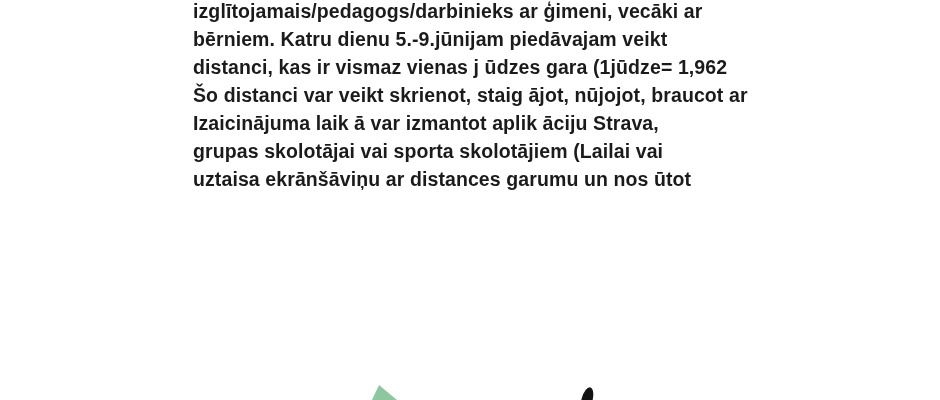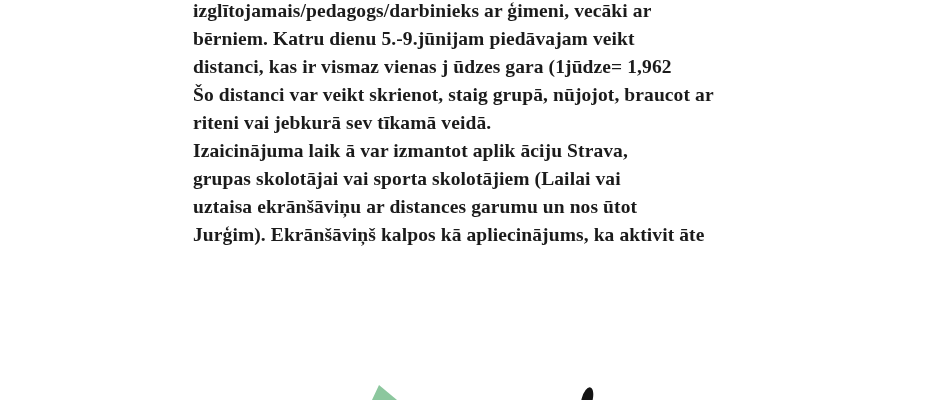--- a/index.html
+++ b/index.html
@@ -3,21 +3,21 @@
 <meta charset="utf-8">
 <style>
   * { margin: 0; padding: 0; box-sizing: border-box; }
   html, body { background: #ffffff; }
   .canvas {
     position: relative;
     width: 940px;
     height: 400px;
     background: #ffffff;
     overflow: hidden;
-    font-family: Liberation Serif, serif;
+    font-family: Liberation Sans, sans-serif;
     padding-left: 24px;
   }
   .textblock {
     position: absolute;
     left: 193px;
     top: -3px;
     width: 720px;
     color: #1b1b1b;
     font-size: 19.5px;
     font-weight: bold;
@@ -45,26 +45,24 @@
 </style>
 </head>
 <body>
 
 <div class="canvas">
 
   <div class="textblock">
     <div class="line">izglītojamais/pedagogs/darbinieks ar ģimeni, vecāki ar</div>
     <div class="line">bērniem. Katru dienu 5.-9.jūnijam piedāvajam veikt</div>
     <div class="line">distanci, kas ir vismaz vienas j ūdzes gara (1jūdze= 1,962</div>
-    <div class="line">Šo distanci var veikt skrienot, staig grupā, nūjojot, braucot ar</div>
-    <div class="line">riteni vai jebkurā sev tīkamā veidā.</div>
+    <div class="line">Šo distanci var veikt skrienot, staig ājot, nūjojot, braucot ar</div>
     <div class="line">Izaicinājuma laik ā var izmantot aplik āciju Strava,</div>
     <div class="line">grupas skolotājai vai sporta skolotājiem (Lailai vai</div>
     <div class="line">uztaisa ekrānšāviņu ar distances garumu un nos ūtot</div>
-    <div class="line">Jurģim). Ekrānšāviņš kalpos kā apliecinājums, ka aktivit āte</div>
   </div>
 
   <svg class="green-shape" viewBox="0 0 27 16" xmlns="http://www.w3.org/2000/svg" aria-hidden="true">
     <polygon points="1,16 8,1 26,16" fill="#8cc79e"></polygon>
   </svg>
 
   <svg class="black-shape" viewBox="0 0 20 15" xmlns="http://www.w3.org/2000/svg" aria-hidden="true">
     <ellipse cx="9" cy="15" rx="5.5" ry="13" transform="rotate(15 9 15)" fill="#141414"></ellipse>
   </svg>
 

